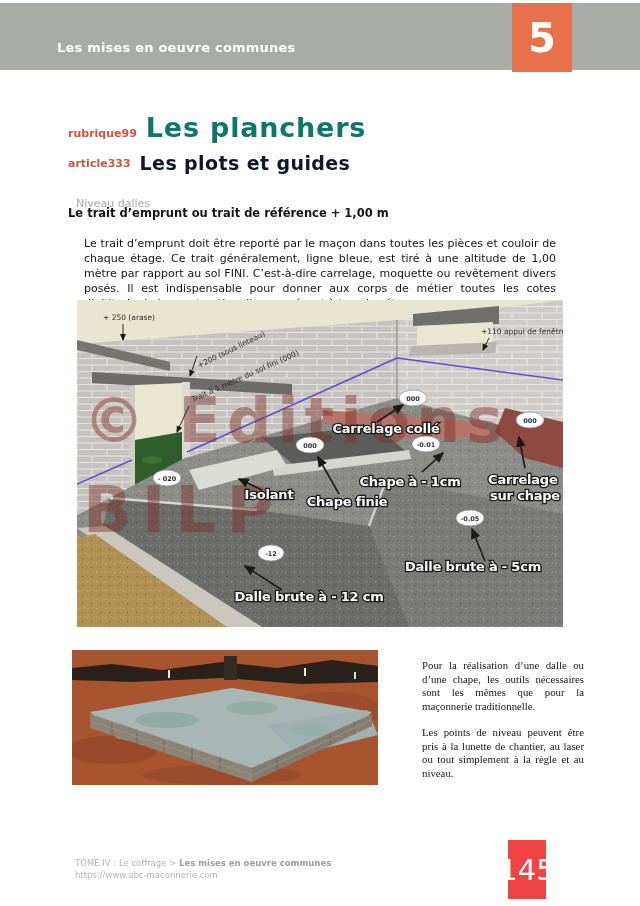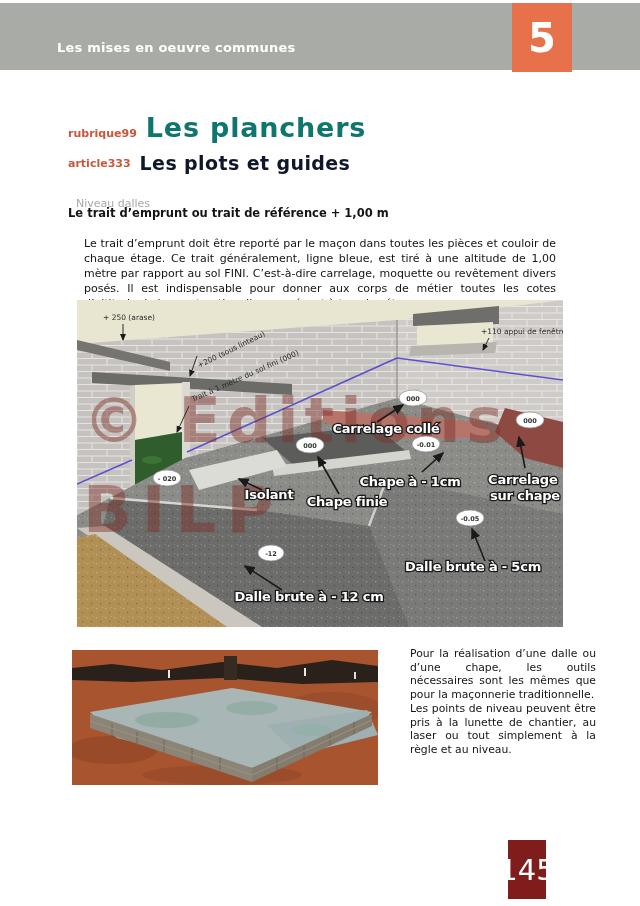--- a/index.html
+++ b/index.html
@@ -21,25 +21,25 @@
   
   .para-block{position:absolute;left:68px;top:206px;width:504px;color:#141414;}
   .para-title{font-size:11.5px;font-weight:bold;margin:0 0 2px 0;}
   .para-body{font-size:11px;line-height:15px;text-align:justify;margin:16px;}
   
   .fig{position:absolute;left:77px;top:300px;width:486px;height:327px;}
   .photo{position:absolute;left:72px;top:650px;width:306px;height:135px;}
   
   .side{position:absolute;left:410px;top:647px;width:186px;font-size:10.8px;line-height:13.7px;
         color:#141414;text-align:justify;}
-  .side p{margin:0;}
+  .side p{margin:12px;font-family:Liberation Serif, serif;}
   
   .footer{position:absolute;left:75px;top:857px;font-size:8.5px;line-height:12px;color:#b3b3b3;}
   .footer .bold{font-weight:bold;color:#9c9c9c;}
-  .page-box{position:absolute;left:508px;top:840px;width:38px;height:59px;background:#7f1d1d;
+  .page-box{position:absolute;left:508px;top:840px;width:38px;height:59px;background:#ef4444;
             display:flex;align-items:center;justify-content:center;}
   .page-num{font-size:29px;color:#ffffff;}
   
   .big-label{font-family:"DejaVu Sans",sans-serif;font-weight:bold;font-size:13px;fill:#ffffff;
              stroke:#1a1a1a;stroke-width:2.6px;paint-order:stroke;letter-spacing:-.2px;}
   .small-note{font-family:"DejaVu Sans",sans-serif;font-size:7.5px;fill:#2b2b2b;}
   .bubble-txt{font-family:"DejaVu Sans",sans-serif;font-size:6.5px;font-weight:bold;fill:#333;text-anchor:middle;}
   .wm{font-family:"DejaVu Sans",sans-serif;font-weight:bold;fill:#7e2f28;opacity:.45;}
 </style>
 </head>
@@ -226,17 +226,21 @@
       <path d="M40,74 L40,86 M65,82 L65,95 M92,90 L92,103 M120,98 L120,111 M148,107 L148,120 M205,108 L205,120 M232,96 L232,108 M258,84 L258,96 M282,72 L282,84" stroke="#6e675c" stroke-width="1"></path>
       <path d="M18,71 L180,125 M180,125 L300,70" stroke="#9a9183" stroke-width="1" fill="none"></path>
     </g>
   </svg>
 
   <div class="side">
     <p>Pour la réalisation d’une dalle ou d’une chape, les outils nécessaires sont les mêmes que pour la maçonnerie traditionnelle.</p>
     <p> Les points de niveau peuvent être pris à la lunette de chantier, au laser ou tout simplement à la règle et au niveau.</p>
   </div>
 
+  <div class="footer">
+    <div><span>TOME IV : Le coffrage &gt; </span><span class="bold">Les mises en oeuvre communes</span></div>
+    <div>https://www.abc-maconnerie.com</div>
+  </div>
   <div class="page-box">
     <span class="page-num">145</span>
   </div>
 
 </div>
 
 </body></html>

